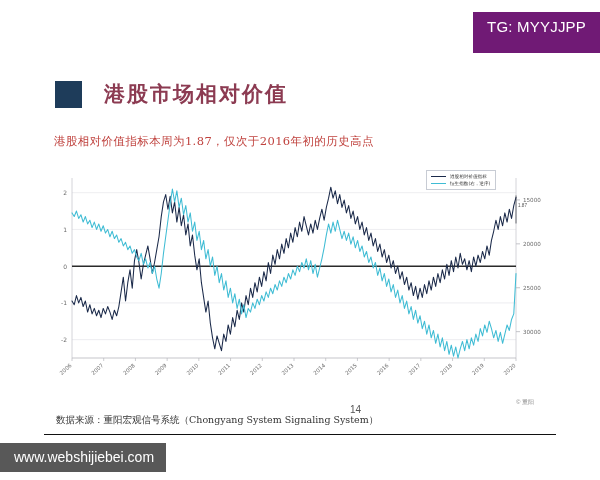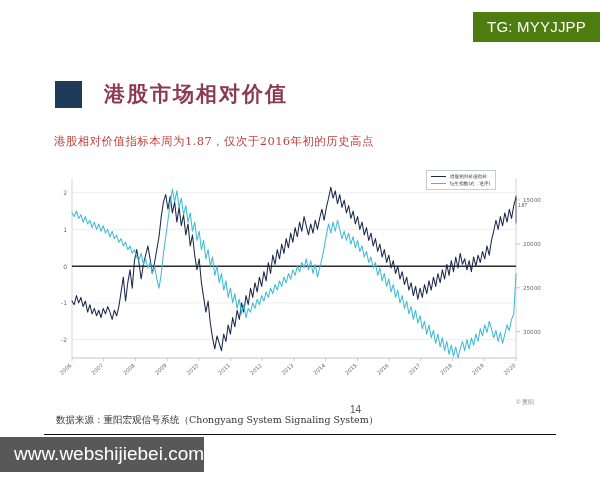--- a/index.html
+++ b/index.html
@@ -11,32 +11,32 @@
     overflow:hidden;position:relative;
   }
   .slide{
     position:absolute;left:0;top:0;width:600px;height:480px;
     background:#ffffff;
   }
 
   
   .tg-tag{
     position:absolute;right:0;top:12px;
-    background:#4d7c0f;color:#ffffff;
+    background:#701a75;color:#ffffff;
     font-size:15px;letter-spacing:.2px;
-    padding:6px 14px 7px 14px;
+    padding:6px 14px 18px 14px;
     white-space:nowrap;
   }
 
   
   .site-tag{
     position:absolute;left:0;bottom:8px;
     background:#585858;color:#ffffff;
-    font-size:19px;
-    padding:6px 0 7px 14px;
+    font-size:14px;
+    padding:6px 12px 7px 14px;
     white-space:nowrap;
   }
 
   
   .card{
     position:absolute;left:36px;top:62px;width:528px;height:374px;
     background:#ffffff;
   }
 
   

